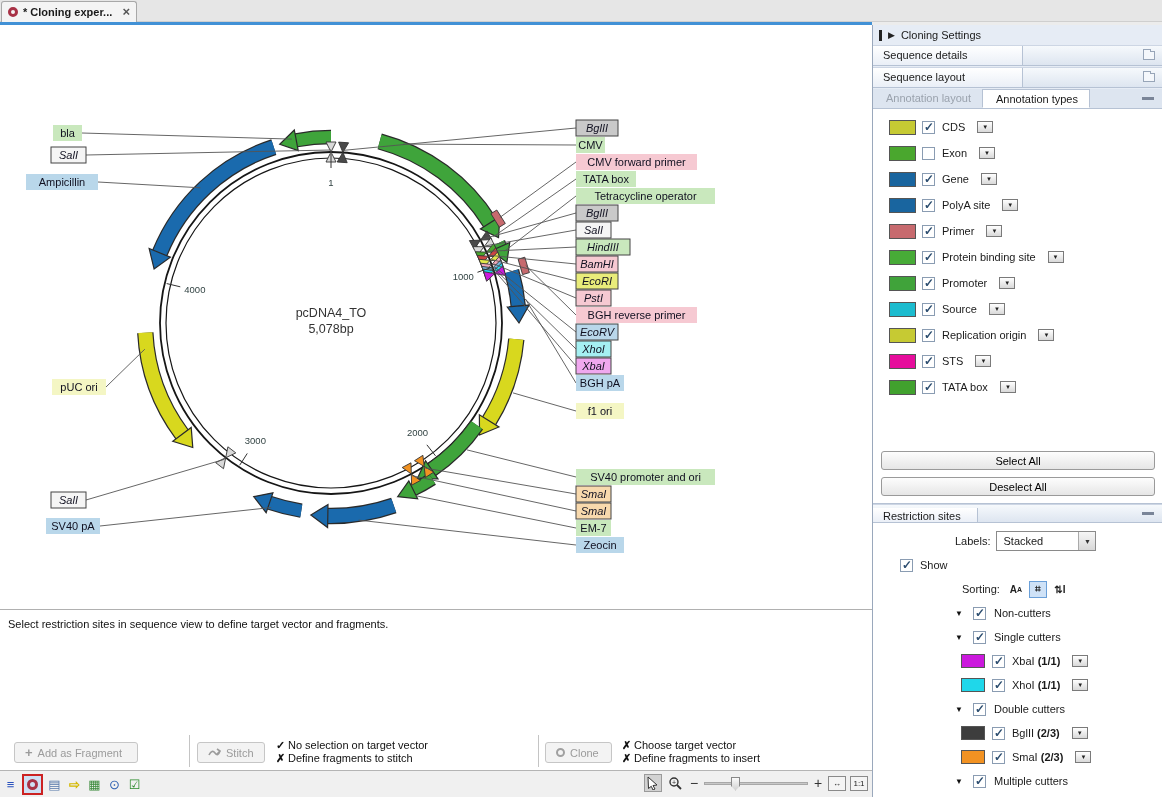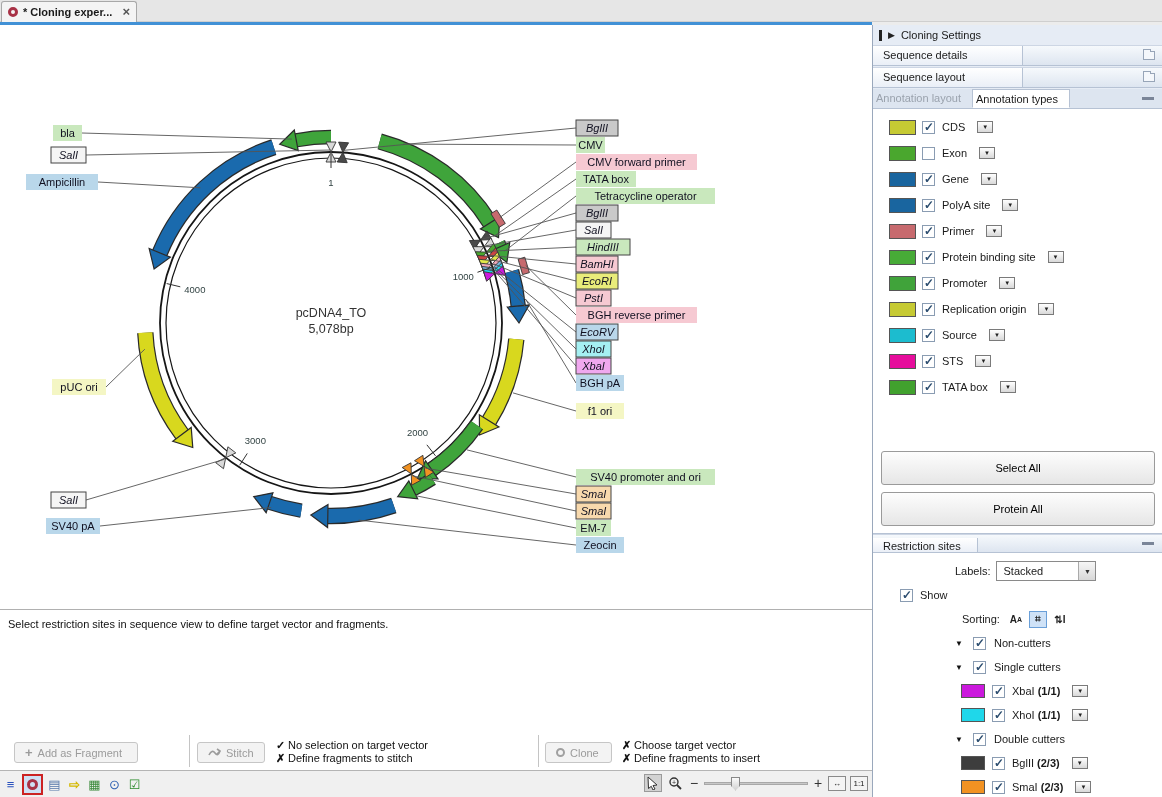--- a/index.html
+++ b/index.html
@@ -53,33 +53,33 @@
   .side { position:absolute; left:872px; top:25px; width:290px; height:772px; background:#e6ecf5; border-left:1px solid #9aa8bc; }
   .sp-header { height:20px; display:flex; align-items:center; gap:6px; padding:0 6px; }
   .sp-header .bar { width:3px; height:11px; background:#222; }
   .sp-header .tri { font-size:9px; color:#222; }
   .sp-group { height:21px; margin-bottom:1px; display:flex; align-items:stretch; background:linear-gradient(#f6f9fc,#dde5f0); border-top:1px solid #cdd6e4; border-bottom:1px solid #b6c2d4; }
   .sp-group-label { background:linear-gradient(#ffffff,#eaeff7); border-right:1px solid #b6c2d4; padding:3px 10px 0 10px; min-width:150px; }
   .sp-group-icons { margin-left:auto; display:flex; align-items:center; padding-right:7px; }
   .folder { width:12px; height:9px; border:1px solid #97a5b8; position:relative; background:#f4f7fb; }
   .folder::before { content:""; position:absolute; top:-3px; left:-1px; width:6px; height:2px; border:1px solid #97a5b8; border-bottom:none; background:#f4f7fb; }
   .sp-tabs { height:20px; display:flex; align-items:stretch; background:#dde5f0; border-bottom:1px solid #b6c2d4; }
-  .sp-tab { padding:3px 11px 0 3px; }
+  .sp-tab { padding:3px 11px 0 13px; }
   .sp-tab.inactive { color:#9aa2ad; }
   .sp-tab.active { background:#fff; border:1px solid #b6c2d4; border-bottom:1px solid #fff; }
   .minus-ic { margin-left:auto; margin-right:8px; align-self:center; width:12px; height:3px; background:#7a8598; }
   .panel-white { background:#fff; border-bottom:1px solid #b6c2d4; overflow:hidden; }
   #annot-panel { height:343px; padding-top:5px; }
   .annot-row { height:26px; display:flex; align-items:center; padding-left:16px; }
   .swatch { width:27px; height:15px; border:1px solid #555; flex:0 0 auto; }
   .annot-row .cb { margin-left:6px; }
   .annot-label { margin-left:7px; white-space:nowrap; }
   .dd { width:16px; height:12px; border:1px solid #7a7a7a; background:linear-gradient(#ffffff,#d9d9d9); margin-left:12px; display:flex; align-items:center; justify-content:center; }
   .dd::after { content:"▼"; font-size:6px; color:#222; }
-  .wide-btn { display:block; margin:6px 8px 0 8px; width:274px; height:34px; border:1px solid #9a9a9a; border-radius:3px; background:linear-gradient(#fdfdfd,#e6e6e6); font-size:11px; font-family:"Liberation Sans",sans-serif; }
+  .wide-btn { display:block; margin:6px 8px 0 8px; width:274px; height:19px; border:1px solid #9a9a9a; border-radius:3px; background:linear-gradient(#fdfdfd,#e6e6e6); font-size:11px; font-family:"Liberation Sans",sans-serif; }
   .restr-header { height:19px; display:flex; align-items:flex-end; background:linear-gradient(#f6f9fc,#dde5f0); border-top:1px solid #cdd6e4; border-bottom:1px solid #b6c2d4; }
   .restr-header .sp-group-label { min-width:105px; padding-top:2px; }
   #restr-panel { height:309px; padding-top:6px; }
   .r-row { height:24px; display:flex; align-items:center; }
   .r-show { padding-left:27px; gap:7px; }
   .r-labels { padding-left:82px; gap:6px; }
   .r-combo { width:100px; }
   .r-combo .combo-text { flex:1; }
   .r-sort { padding-left:89px; gap:4px; }
   .sortbtn { width:18px; height:17px; display:flex; align-items:center; justify-content:center; border:1px solid transparent; font-weight:bold; font-size:10px; color:#222; }
@@ -478,47 +478,47 @@
         <span class="annot-label">Protein binding site</span>
         <span class="dd"></span>
       </div>
       <div class="annot-row">
         <span class="swatch" style="background: rgb(64, 163, 58);"></span>
         <span class="cb checked"></span>
         <span class="annot-label">Promoter</span>
         <span class="dd"></span>
       </div>
       <div class="annot-row">
+        <span class="swatch" style="background: rgb(28, 188, 207);"></span>
+        <span class="cb checked"></span>
+        <span class="annot-label">Source</span>
+        <span class="dd"></span>
+      </div>
+      <div class="annot-row">
         <span class="swatch" style="background: rgb(198, 202, 51);"></span>
         <span class="cb checked"></span>
         <span class="annot-label">Replication origin</span>
-        <span class="dd"></span>
-      </div>
-      <div class="annot-row">
-        <span class="swatch" style="background: rgb(28, 188, 207);"></span>
-        <span class="cb checked"></span>
-        <span class="annot-label">Source</span>
         <span class="dd"></span>
       </div>
       <div class="annot-row">
         <span class="swatch" style="background: rgb(230, 13, 156);"></span>
         <span class="cb checked"></span>
         <span class="annot-label">STS</span>
         <span class="dd"></span>
       </div>
       <div class="annot-row">
         <span class="swatch" style="background: rgb(65, 161, 46);"></span>
         <span class="cb checked"></span>
         <span class="annot-label">TATA box</span>
         <span class="dd"></span>
       </div>
     </div>
   <div class="panel-white" style="padding-bottom:7px;border-top:none;margin-top:-1px">
     <button class="wide-btn" style="margin-top:0">Select All</button>
-    <button class="wide-btn" style="margin-top:7px">Protein All</button>
+    <button class="wide-btn" style="margin-top:7px">Deselect All</button>
   </div>
 
   <div class="restr-header">
     <span class="sp-group-label">Restriction sites</span>
     <span class="minus-ic"></span>
   </div>
 
   <div class="panel-white" id="restr-panel">
     <div class="r-row r-labels">
       <span>Labels:</span>

